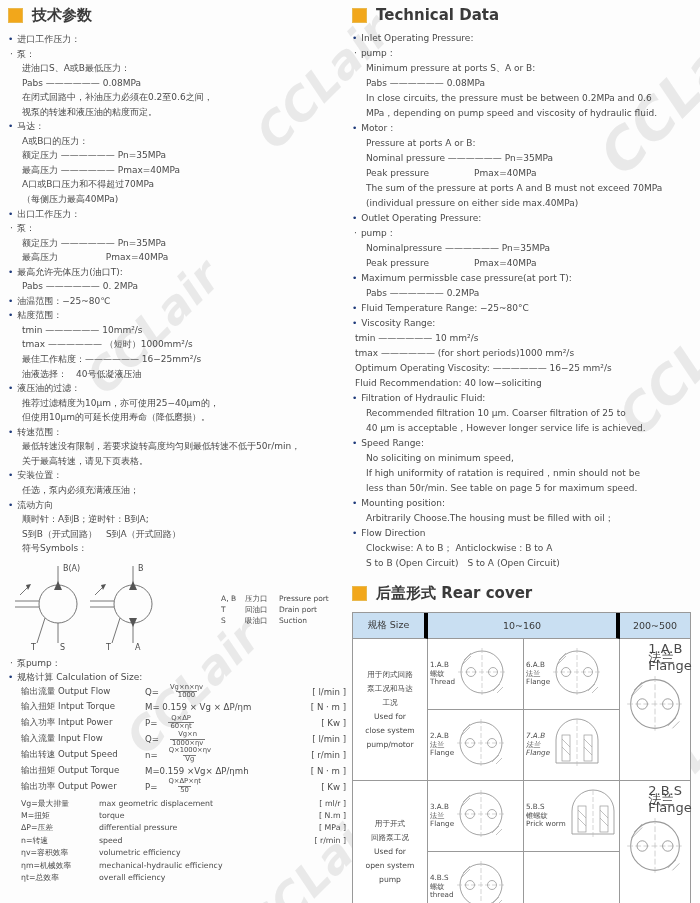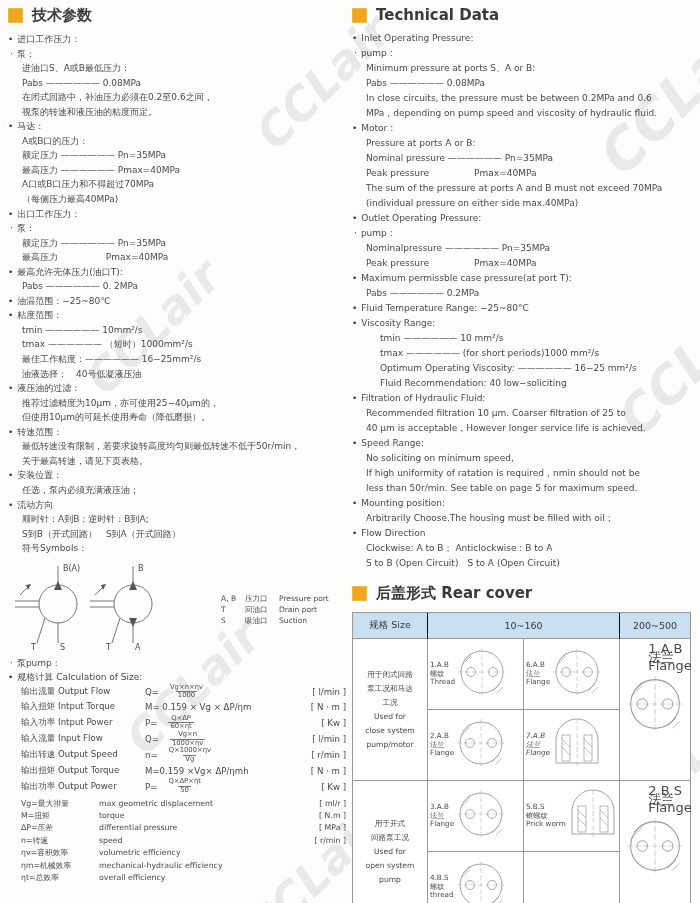--- a/index.html
+++ b/index.html
@@ -12,21 +12,21 @@
   .col-right{left:352px;width:344px;}
   .sec-title{display:flex;align-items:center;gap:9px;font-size:15px;font-weight:bold;color:#3a3a3a;}
   .sq{width:13px;height:13px;background:#F2A71B;border:1px solid #e9b94f;flex:0 0 auto;}
   .lines{margin-top:7px;}
   .line{font-size:9px;white-space:nowrap;}
   .lh-l .line{line-height:14.55px;}
   .lh-r .line{line-height:15.0px;}
   .bu{color:#1E3A7A;margin-right:4px;}
   .dot{color:#555;margin-right:4px;padding-left:2px;}
   .ind-p{padding-left:14px;}
-  .ind-h{padding-left:3px;margin-left:25px;}
+  .ind-h{padding-left:3px;}
   
   .symbols{display:flex;align-items:center;margin-top:2px;}
   .symbols svg text{font-size:8px;fill:#4a4a4a;}
   .legend{font-size:7.5px;line-height:11px;margin-left:4px;margin-top:10px;}
   .leg-row{display:flex;}
   .leg-sym{width:24px;margin-left:31px;}
   .leg-cn{width:34px;}
   
   .calc{margin-top:4px;font-size:9px;}
   .calc .hline{line-height:14px;white-space:nowrap;}
@@ -39,21 +39,21 @@
   .funit{margin-left:auto;padding-right:2px;}
   .defs{margin-top:3px;}
   .defrow{display:flex;font-size:7.8px;line-height:12.4px;white-space:nowrap;}
   .defsym{width:78px;padding-left:13px;flex:0 0 auto;}
   .defdesc{flex:1;}
   .defunit{padding-right:2px;}
   
   .rear-title{margin-top:13px;}
   .rt{margin-top:9px;border:1px solid #999;width:337px;background:#fff;}
   .rt-head{display:grid;grid-template-columns:75px 192px 70px;background:#C9DFF2;}
-  .rt-head>div{border-right:1px solid #000000;border-bottom:1px solid #999;height:25px;
+  .rt-head>div{border-right:4px solid #000000;border-bottom:1px solid #999;height:25px;
                display:flex;align-items:center;justify-content:center;font-size:9.5px;color:#3a3a3a;}
   .rt-head>div:last-child{border-right:none;}
   .rt-row{display:grid;grid-template-columns:75px 96px 96px 70px;}
   .rt-row + .rt-row{border-top:1px solid #999;}
   .rt-label{grid-column:1;grid-row:1/3;border-right:1px solid #999;display:flex;flex-direction:column;
             align-items:center;justify-content:center;font-size:7.6px;line-height:14px;text-align:center;}
   .rt-cell{display:flex;align-items:center;gap:2px;padding:3px 2px;min-height:64px;}
   .rt-cell.br{border-right:1px solid #999;}
   .rt-cell.bb{border-bottom:1px solid #999;}
   .rt-side{grid-column:4;grid-row:1/3;display:flex;flex-direction:column;align-items:center;

